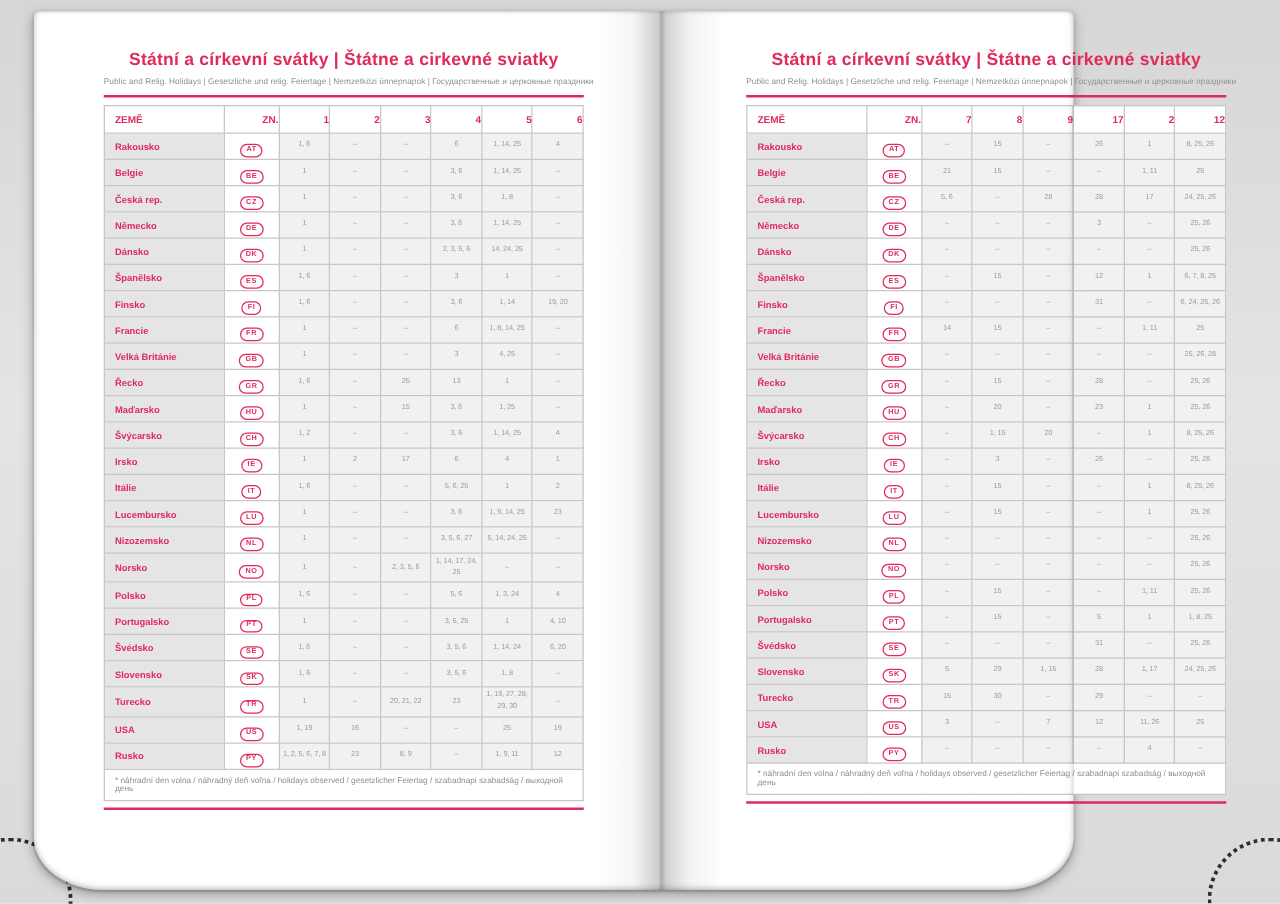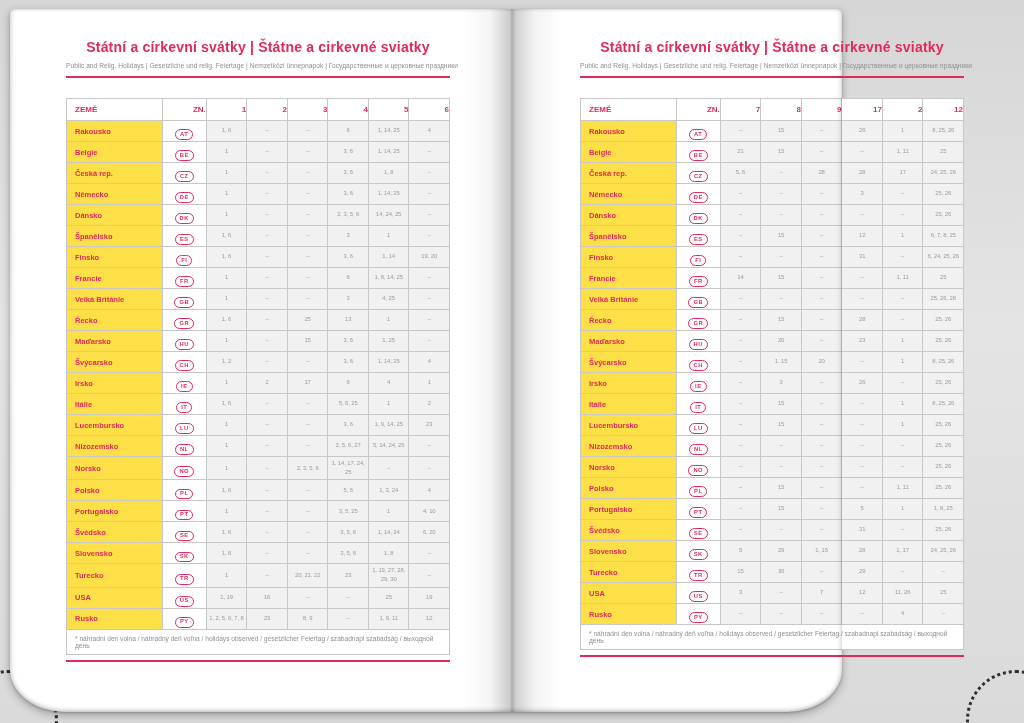--- a/index.html
+++ b/index.html
@@ -8,21 +8,21 @@
     position:relative; width:1024px; height:723px; overflow:hidden;
     background:linear-gradient(180deg,#d6d6d6 0%,#e4e4e4 45%,#dadada 100%);
   }
   .dots {
     position:absolute; width:100px; height:100px; border-radius:50%;
     border:3px dotted #2e2e2e; z-index:1;
   }
   .dots.bl { left:-42px; bottom:-47px; }
   .dots.br { right:-42px; bottom:-47px; }
   .book {
-    position:absolute; left:10px; top:9px; width:832px; height:703px; z-index:2;
+    position:absolute; left:27px; top:9px; width:832px; height:703px; z-index:2;
     background:#ffffff;
     border-radius:4px 4px 55px 55px / 4px 4px 42px 42px;
     box-shadow:0 3px 9px rgba(0,0,0,0.30), 0 1px 2px rgba(0,0,0,0.18);
   }
   .book::after {
     content:""; position:absolute; inset:0; border-radius:inherit; pointer-events:none;
     box-shadow: inset 0 -4px 5px -3px rgba(0,0,0,0.28),
                 inset 4px 0 6px -4px rgba(0,0,0,0.22),
                 inset -4px 0 6px -4px rgba(0,0,0,0.22),
                 inset 0 3px 3px -2px rgba(0,0,0,0.10);
@@ -46,34 +46,34 @@
   }
   .subtitle {
     margin-top:7px; text-align:center; color:#8f8f8f;
     font-size:6.6px; letter-spacing:0.05px; white-space:nowrap;
   }
   .rule { height:2px; background:var(--accent); }
   .rule.top { margin-top:7px; }
   .rule.bottom { margin-top:5px; }
 
   table.holidays {
-    width:100%; margin-top:20px; border-collapse:collapse; table-layout:fixed;
+    width:100%; margin-top:6px; border-collapse:collapse; table-layout:fixed;
   }
   table.holidays col.c-country { width:25%; }
   table.holidays col.c-code    { width:11.5%; }
   table.holidays th, table.holidays td { border:1px solid var(--border); }
   table.holidays thead th {
     color:var(--accent); font-size:8px; font-weight:bold; height:22px;
     text-align:right; background:#fff;
   }
   table.holidays thead th.h-country { text-align:left; padding-left:8px; }
   table.holidays tbody tr { height:21px; }
   td.country {
     color:var(--accent); font-weight:bold; font-size:7.5px;
-    padding-left:8px; background:#fde047; white-space:nowrap;
+    padding-left:8px; background:#e5e5e5; white-space:nowrap;
   }
   td.code { text-align:center; background:#fff; }
   .badge {
     display:inline-block; border:1px solid var(--accent); border-radius:8px;
     color:var(--accent); font-size:5.8px; font-weight:bold;
     padding:1.5px 4px; min-width:14px; line-height:1; letter-spacing:0.5px;
   }
   td.val {
     background:var(--cellbg); color:var(--celltext);
     font-size:5.9px; text-align:center; padding:2px 1px; line-height:1.55;

